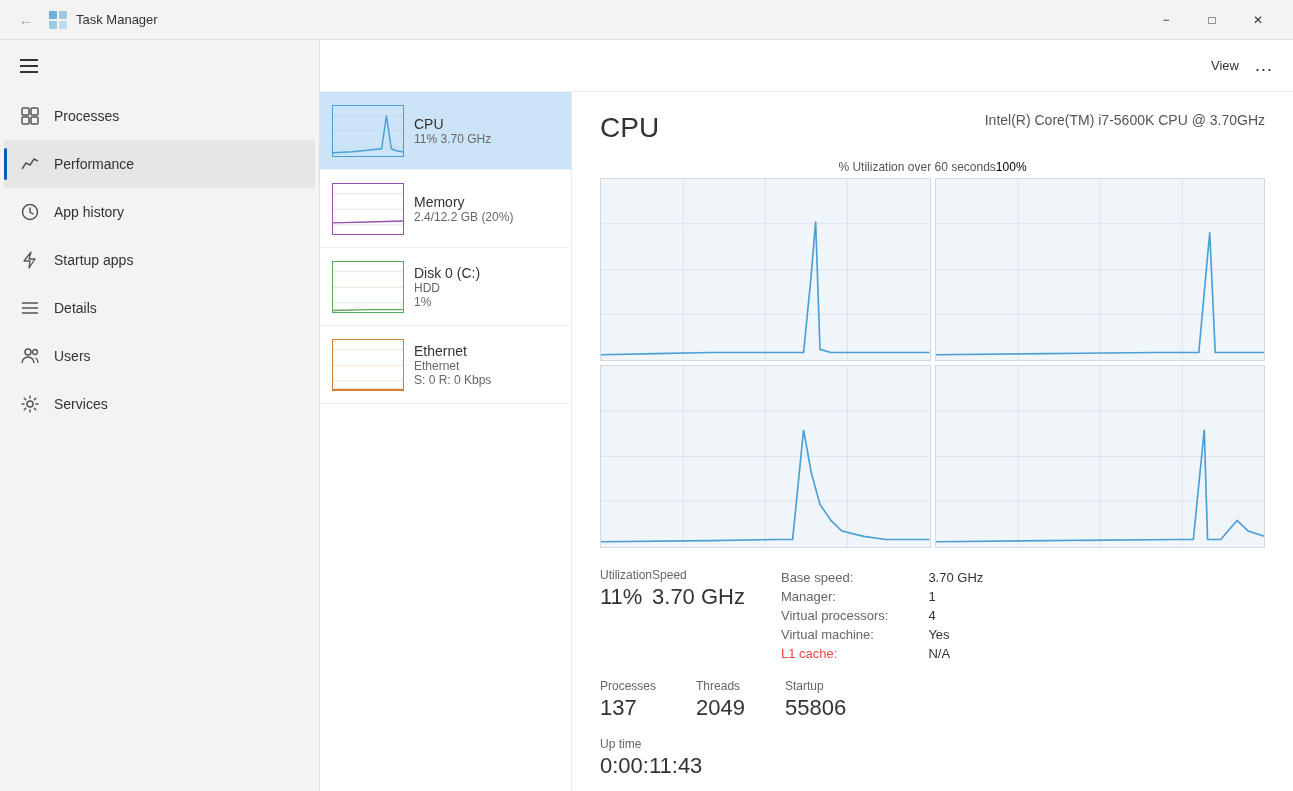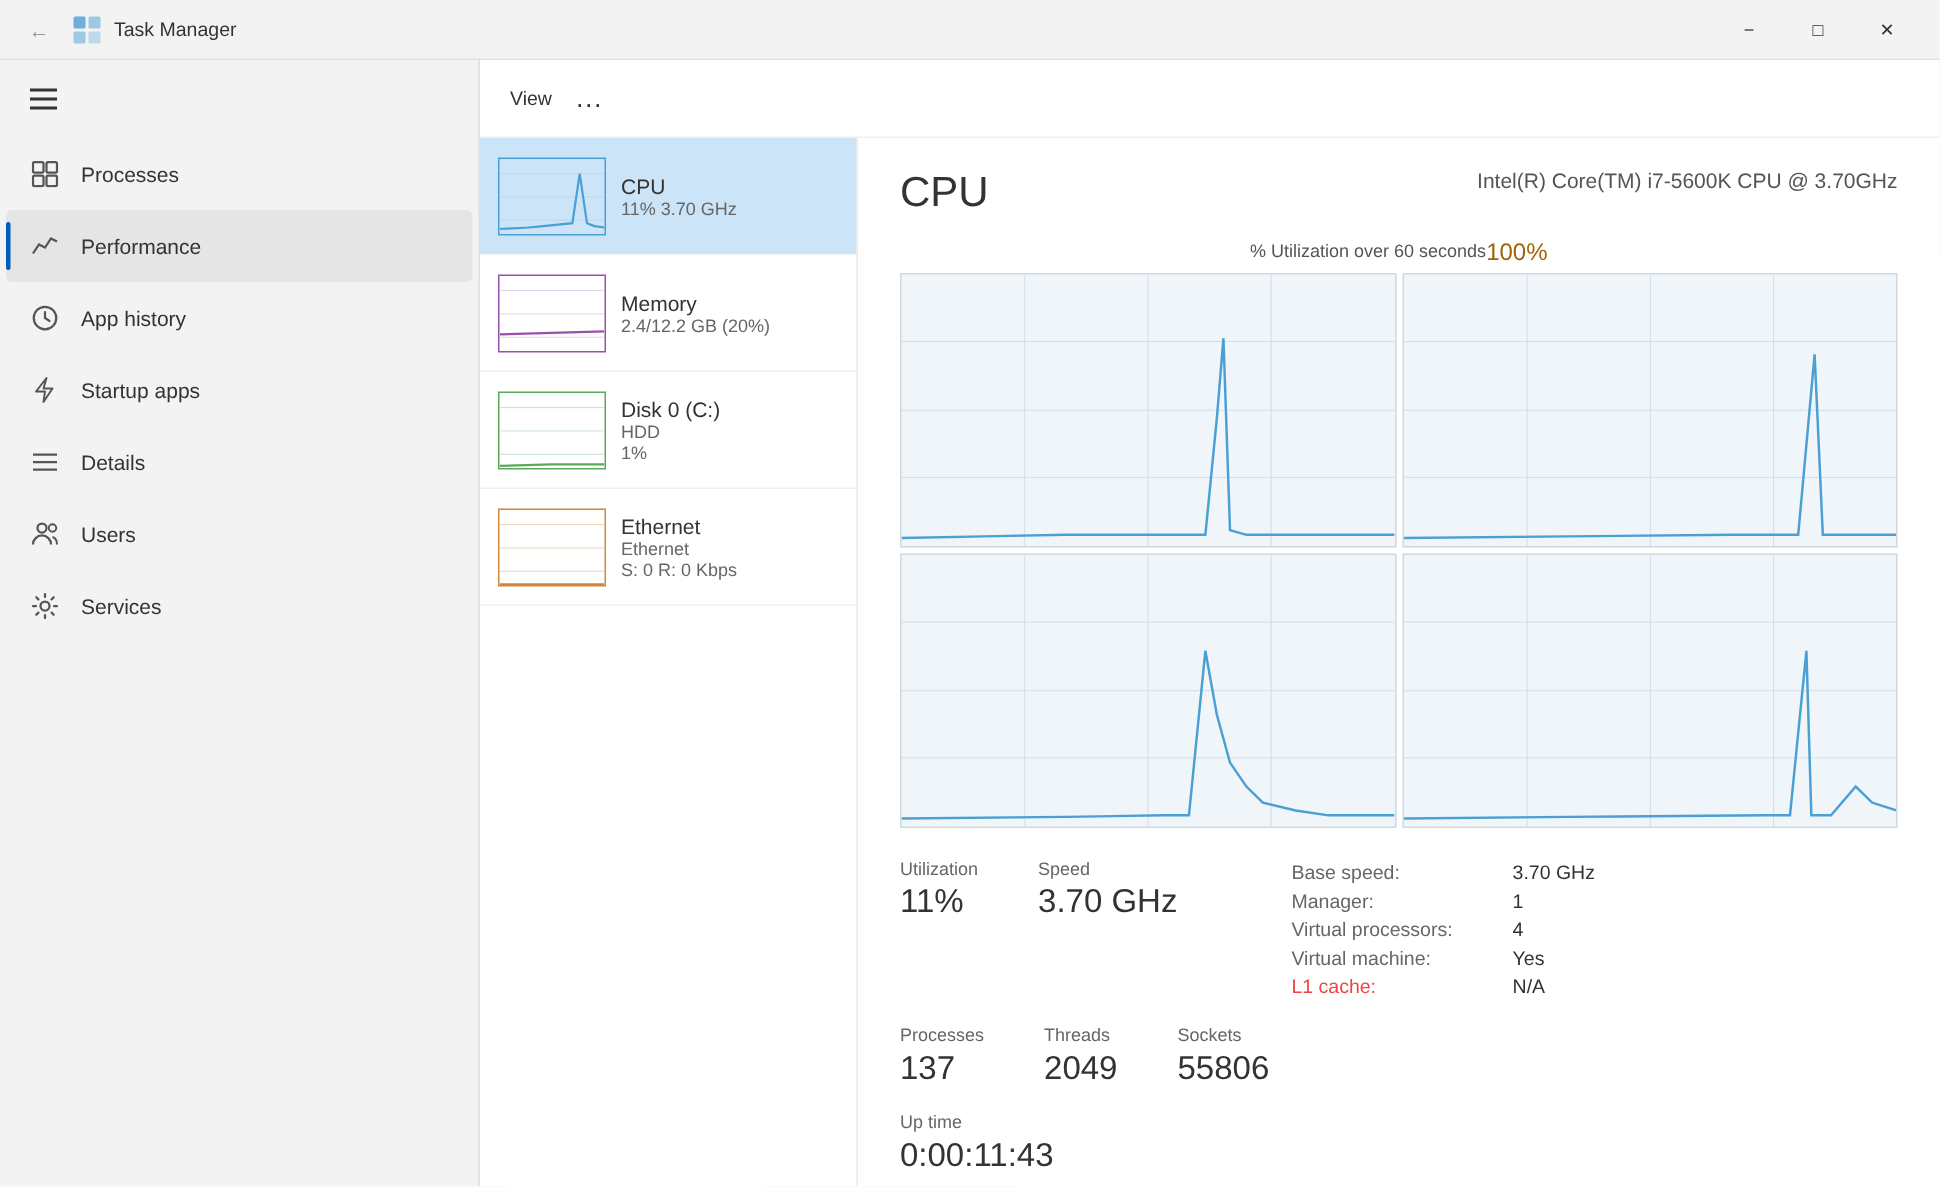--- a/index.html
+++ b/index.html
@@ -130,20 +130,21 @@
       flex: 1;
       background: white;
       display: flex;
       flex-direction: column;
       overflow: hidden;
     }
     .content-header {
       height: 52px;
       display: flex;
       align-items: center;
+      justify-content: flex-end;
       padding: 0 20px;
       border-bottom: 1px solid #f0f0f0;
       gap: 16px;
     }
     .view-btn { font-size: 13px; color: #333; cursor: pointer; }
     .more-btn { font-size: 18px; color: #333; cursor: pointer; letter-spacing: 1px; }
 
     .content-body {
       display: flex;
       flex: 1;
@@ -193,21 +194,21 @@
     }
     .cpu-title { font-size: 28px; font-weight: 300; color: #333; }
     .cpu-model { font-size: 14px; color: #555; text-align: right; }
 
     .chart-label {
       display: flex;
       justify-content: center;
       margin-bottom: 4px;
     }
     .chart-label-text { font-size: 12px; color: #555; }
-    .chart-label-pct { font-size: 16px; color: #a16207; }
+    .chart-label-pct { font-size: 12px; color: #000000; }
 
     .charts-grid {
       display: grid;
       grid-template-columns: 1fr 1fr;
       grid-template-rows: 1fr 1fr;
       gap: 4px;
       height: 370px;
       margin-bottom: 20px;
     }
     .chart-cell {
@@ -464,21 +465,21 @@
               <line x1="0" y1="127" x2="300" y2="127" stroke="#c8d8e8" stroke-width="0.5"></line>
               <line x1="75" y1="0" x2="75" y2="170" stroke="#c8d8e8" stroke-width="0.5"></line>
               <line x1="150" y1="0" x2="150" y2="170" stroke="#c8d8e8" stroke-width="0.5"></line>
               <line x1="225" y1="0" x2="225" y2="170" stroke="#c8d8e8" stroke-width="0.5"></line>
               <polyline points="0,165 100,164 220,163 235,163 245,60 248,163 260,163 275,145 285,155 300,160" fill="none" stroke="#4a9fd4" stroke-width="1.5"></polyline>
             </svg>
           </div>
 
         </div>
 
-        <div style="display:flex; gap:40px; margin-bottom:16px;">
+        <div style="display:flex; margin-bottom:16px;">
           <div>
             <div class="stat-label">Utilization</div>
             <div class="stat-value">11%</div>
           </div>
           <div>
             <div class="stat-label">Speed</div>
             <div class="stat-value">3.70 GHz</div>
           </div>
           <div style="margin-left:36px;">
             <div style="display:flex;gap:40px;">
@@ -503,21 +504,21 @@
         <div style="display:flex;gap:40px;margin-bottom:16px;">
           <div>
             <div class="stat-label">Processes</div>
             <div class="stat-value">137</div>
           </div>
           <div>
             <div class="stat-label">Threads</div>
             <div class="stat-value">2049</div>
           </div>
           <div>
-            <div class="stat-label">Sockets</div>
+            <div class="stat-label">Startup</div>
             <div class="stat-value">55806</div>
           </div>
         </div>
 
         <div>
           <div class="stat-label">Up time</div>
           <div class="stat-value">0:00:11:43</div>
         </div>
 
       </div>

